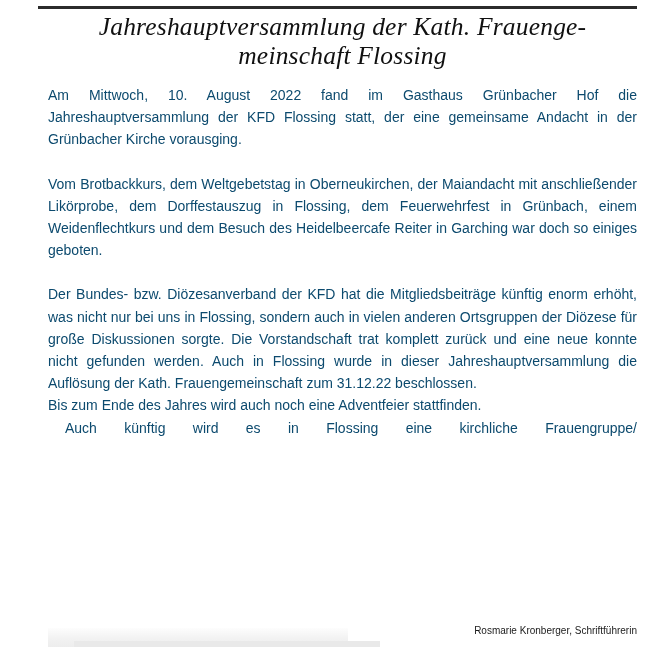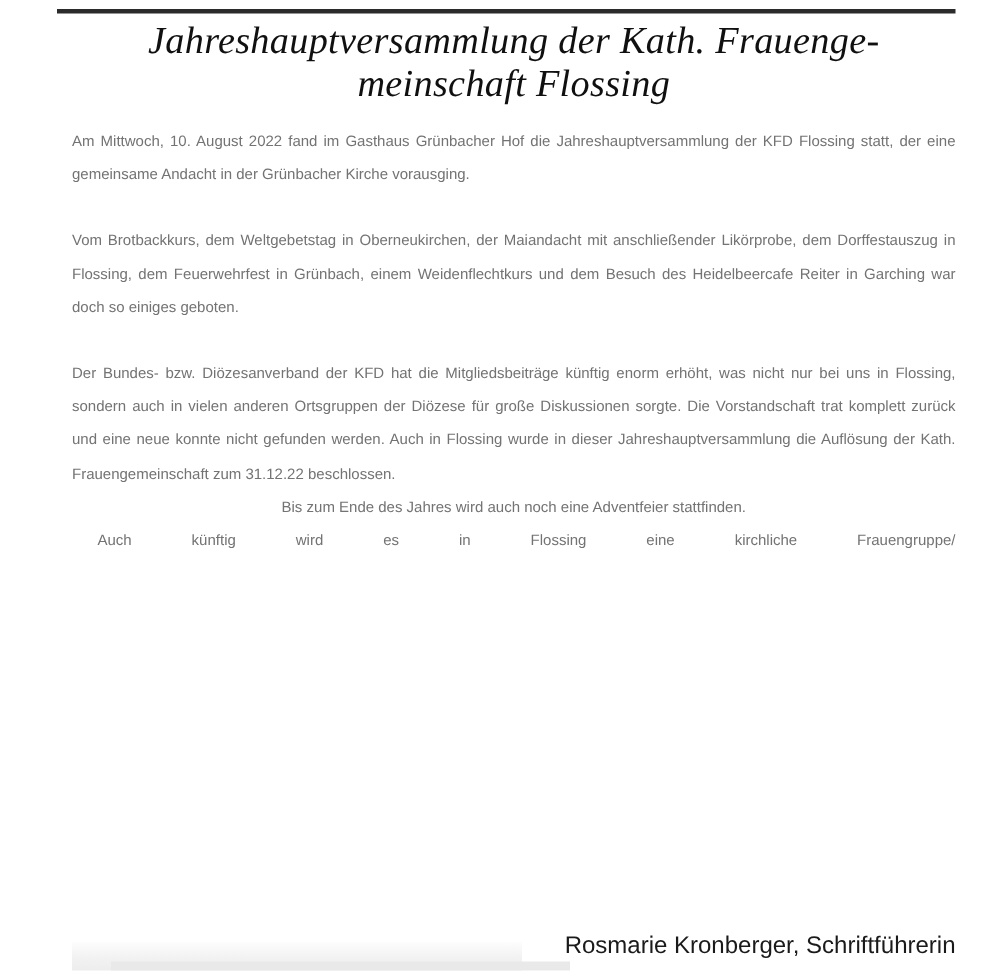--- a/index.html
+++ b/index.html
@@ -52,36 +52,36 @@
 
   
   .body-col {
     position: absolute;
     left: 48px;
     top: 84px;
     width: 589px;
   }
 
   .para {
-    font-size: 10px;
+    font-size: 14px;
     line-height: 22.2px;
     text-align: justify;
     text-justify: inter-word;
-    color: #737373;
+    color: #0c4a6e;
     margin: 0 0 22px 0;
     hyphens: manual;
   }
   .para:last-of-type { margin-bottom: 0; }
 
   
   .para-compact { margin-bottom: 0; }
 
   .lead-line {
     display: block;
-    text-align: center;
+    text-align: left;
     margin-bottom: 0;
   }
 
   .justified-block {
     display: block;
     text-align: justify;
     text-justify: inter-word;
   }
 
   
@@ -92,21 +92,21 @@
     margin-left: 17px;
   }
 
   
   .signature {
     position: absolute;
     left: 48px;
     top: 620px;
     width: 589px;
     text-align: right;
-    font-size: 16px;
+    font-size: 10px;
     line-height: 22px;
     color: #1a1a1a;
   }
 
   
   .bottom-band {
     position: absolute;
     left: 48px;
     top: 628px;
     width: 300px;

